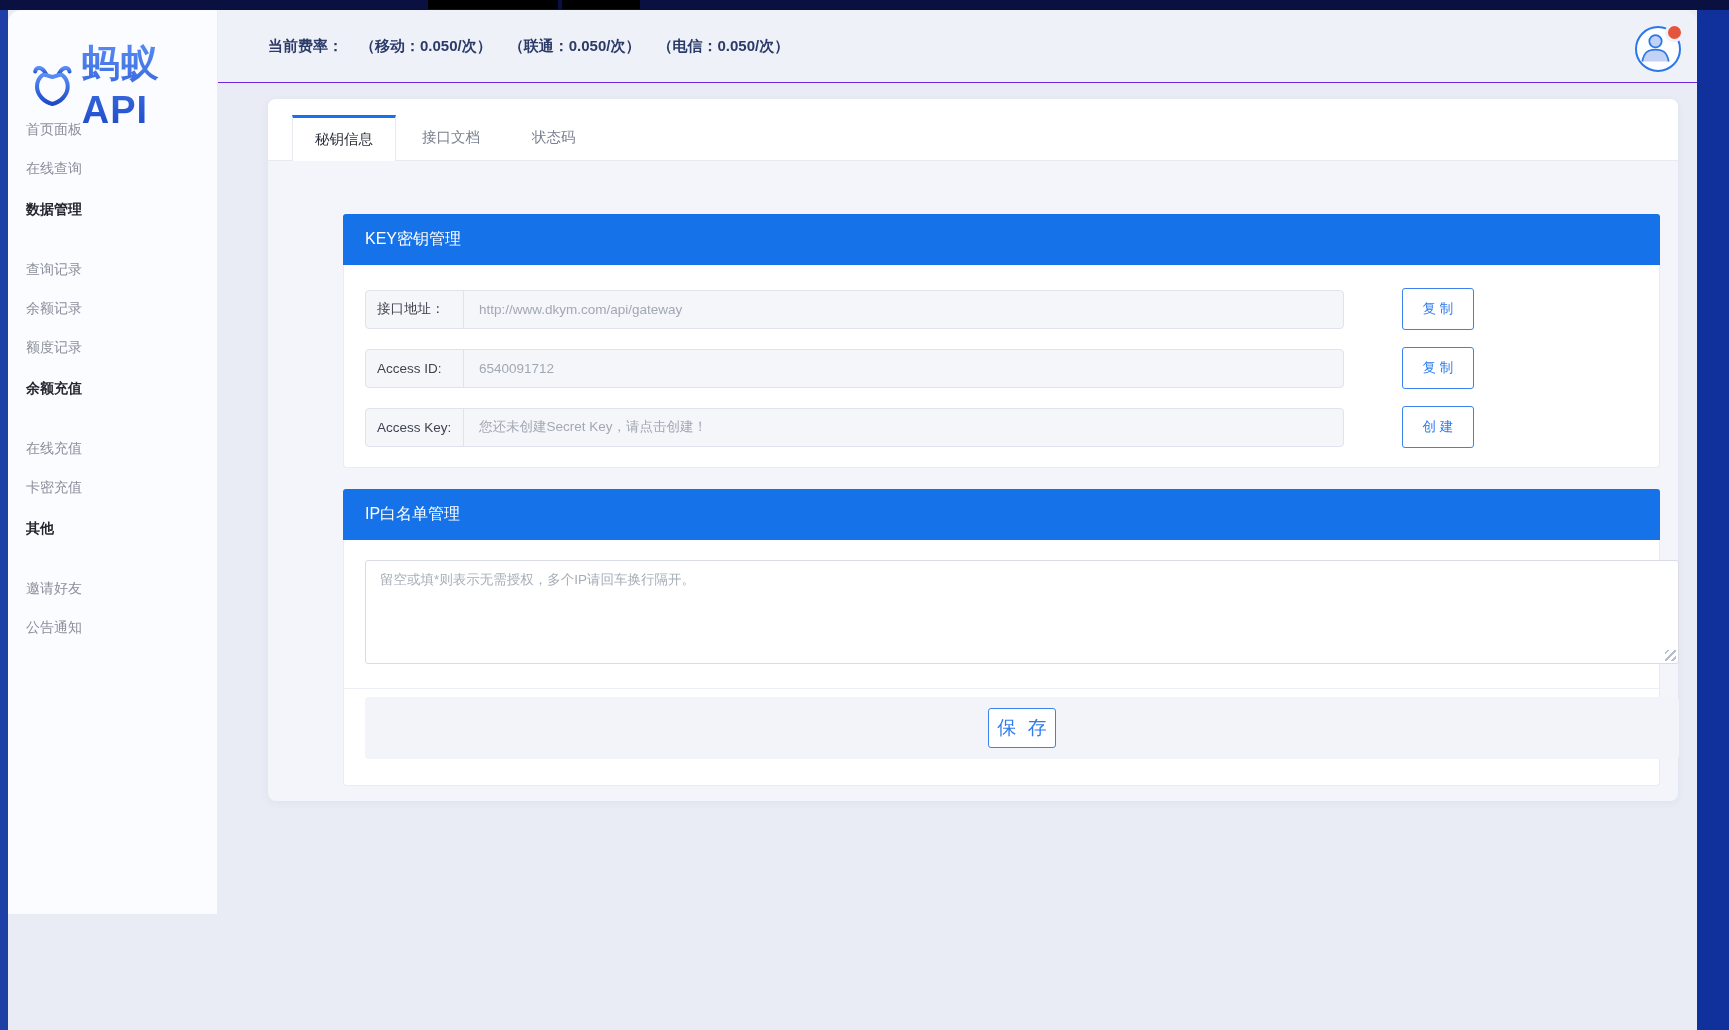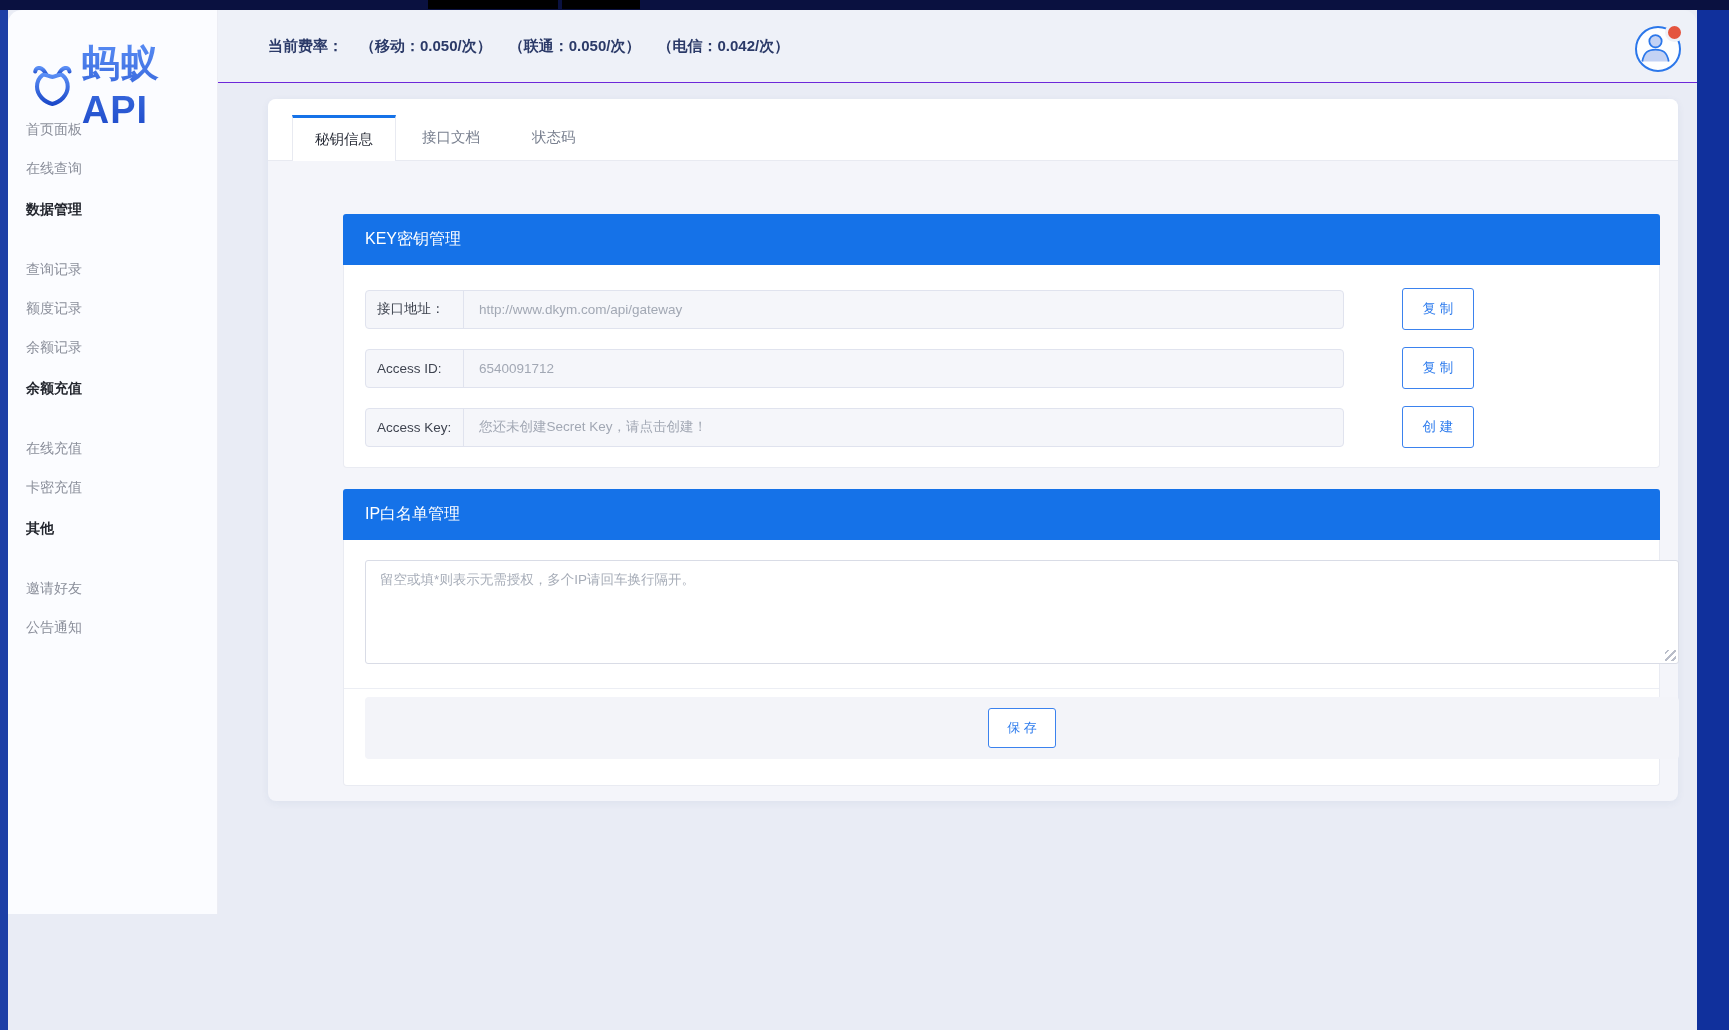--- a/index.html
+++ b/index.html
@@ -71,21 +71,21 @@
   .ta-wrap textarea{width:100%;height:100%;box-sizing:border-box;border:1px solid #d9dce6;
         border-radius:3px;resize:none;padding:10px 14px;font-size:13.5px;color:#555b66;
         font-family:"Liberation Sans","DejaVu Sans",sans-serif;outline:none;background:#fff;}
   .ta-wrap textarea::placeholder{color:#a7adb8;}
   .ta-handle{position:absolute;right:3px;bottom:3px;width:11px;height:11px;pointer-events:none;
         background:repeating-linear-gradient(135deg,transparent 0 2px,#b9bdc9 2px 3.5px,transparent 3.5px 5px);}
   .divider{height:1px;background:#eceef4;margin:24px 0 8px 0;}
   .save-strip{margin-left:21px;width:1314px;height:62px;background:#f3f4f9;border-radius:4px;
         display:flex;align-items:center;justify-content:center;}
   .save-btn{width:66px;height:38px;background:#fff;border:1px solid #3b82ee;color:#2e7ced;
-        border-radius:3px;font-size:13px;display:flex;align-items:center;justify-content:center;cursor:pointer;}
+        border-radius:3px;font-size:19px;display:flex;align-items:center;justify-content:center;cursor:pointer;font-family:Liberation Mono, monospace;}
 </style>
 </head>
 <body>
 
 <div class="top-band">
   <div class="seg seg1"></div>
   <div class="seg seg2"></div>
 </div>
 <div class="left-strip"></div>
 <div class="right-strip"></div>
@@ -105,37 +105,37 @@
         <path d="M34 15 C38 7 45 6 46 12" fill="none" stroke="url(#lg)" stroke-width="4.5" stroke-linecap="round"></path>
         <path d="M16 16 C12 19 10 24 10 29 C10 38 18 46 27 48 C36 46 44 38 44 29 C44 24 42 19 38 16 C35 14 31 18 27 18 C23 18 19 14 16 16 Z" fill="none" stroke="url(#lg)" stroke-width="4.5" stroke-linejoin="round"></path>
       </svg>
       <span class="logo-text">蚂蚁API</span>
     </div>
     <ul class="menu">
       <li>首页面板</li>
       <li>在线查询</li>
       <li class="section">数据管理</li>
       <li>查询记录</li>
+      <li>余额记录</li>
       <li>额度记录</li>
-      <li>余额记录</li>
       <li class="section">余额充值</li>
       <li>在线充值</li>
       <li>卡密充值</li>
       <li class="section">其他</li>
       <li>邀请好友</li>
       <li>公告通知</li>
     </ul>
   </div>
 
   <div class="header">
     <div class="rates">
       <span>当前费率：</span>
       <span class="grp">（移动：0.050/次）</span>
       <span class="grp">（联通：0.050/次）</span>
-      <span class="grp">（电信：0.042/次）</span>
+      <span class="grp">（电信：0.050/次）</span>
     </div>
     <div class="avatar-wrap">
       <div class="avatar">
         <svg width="37" height="37" viewBox="0 0 42 42">
           <circle cx="21" cy="15" r="7" fill="#c3d2f4" stroke="#2b77ea" stroke-width="2"></circle>
           <path d="M6 38 C8 27 13 24.5 21 24.5 C29 24.5 34 27 36 38" fill="#c3d2f4" stroke="#2b77ea" stroke-width="2"></path>
         </svg>
       </div>
       <div class="red-dot"></div>
     </div>

